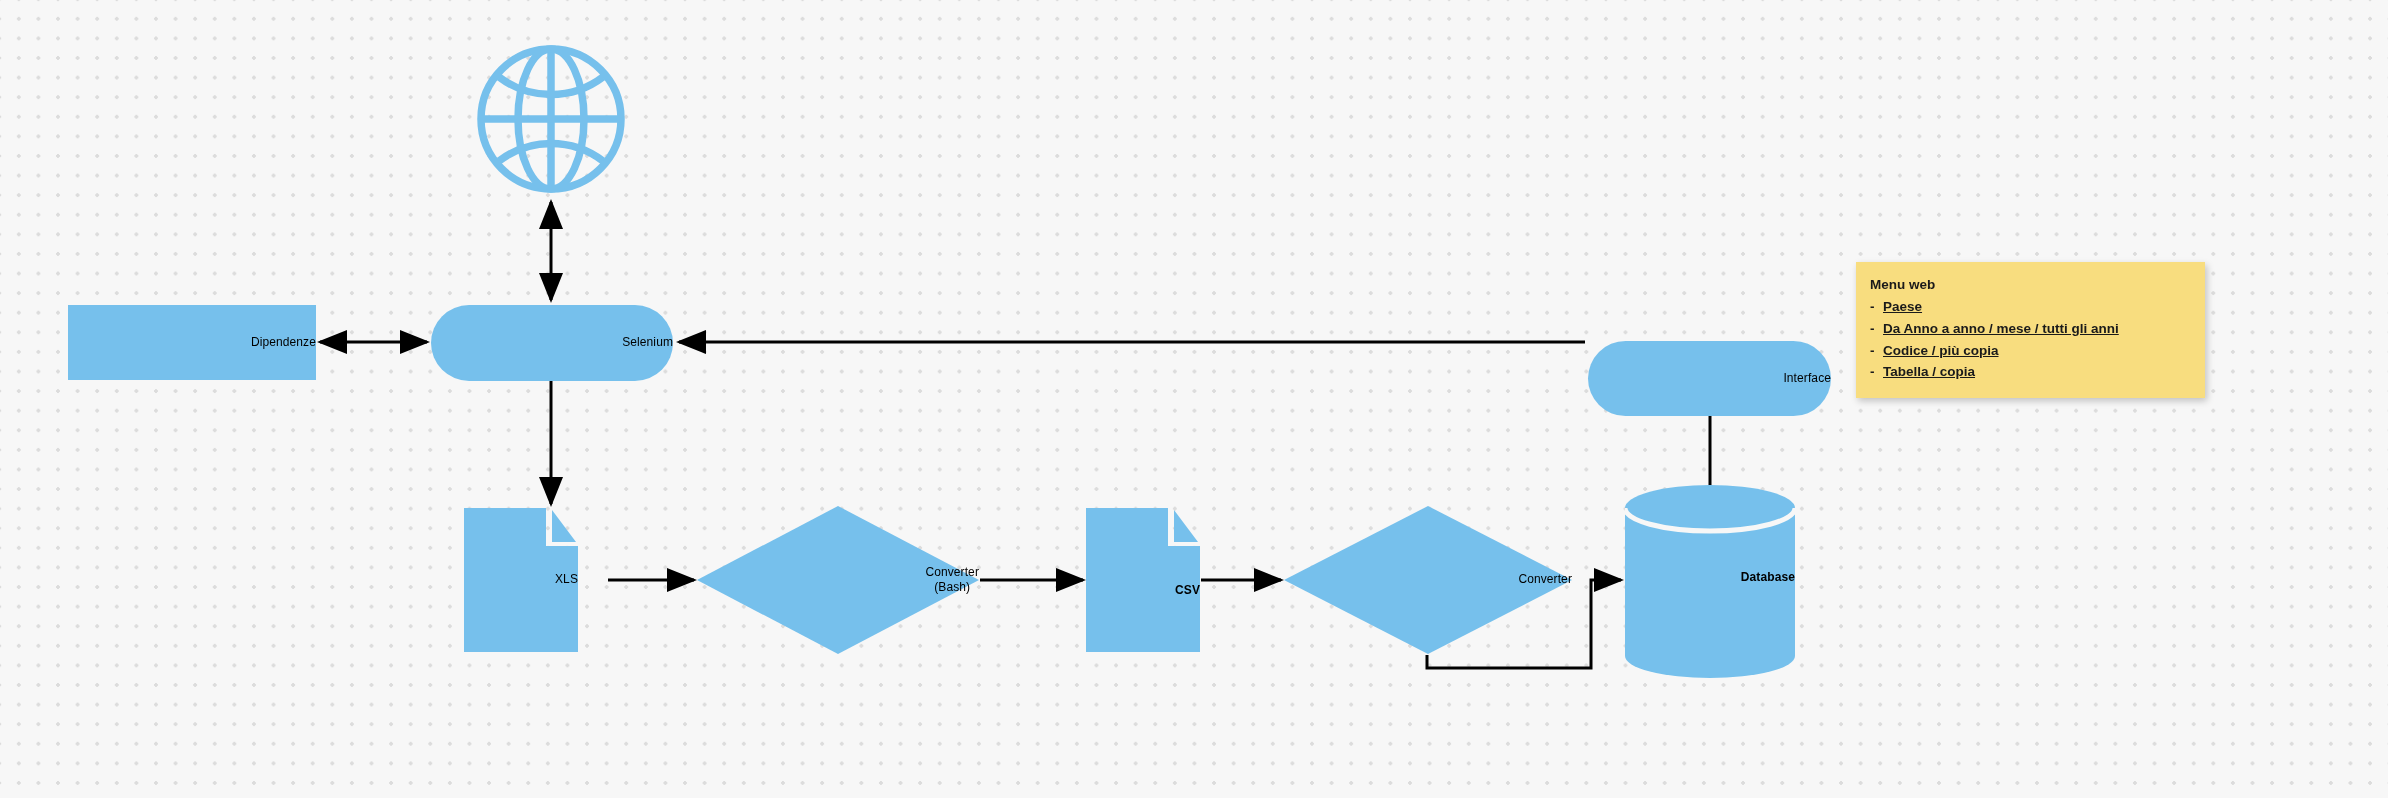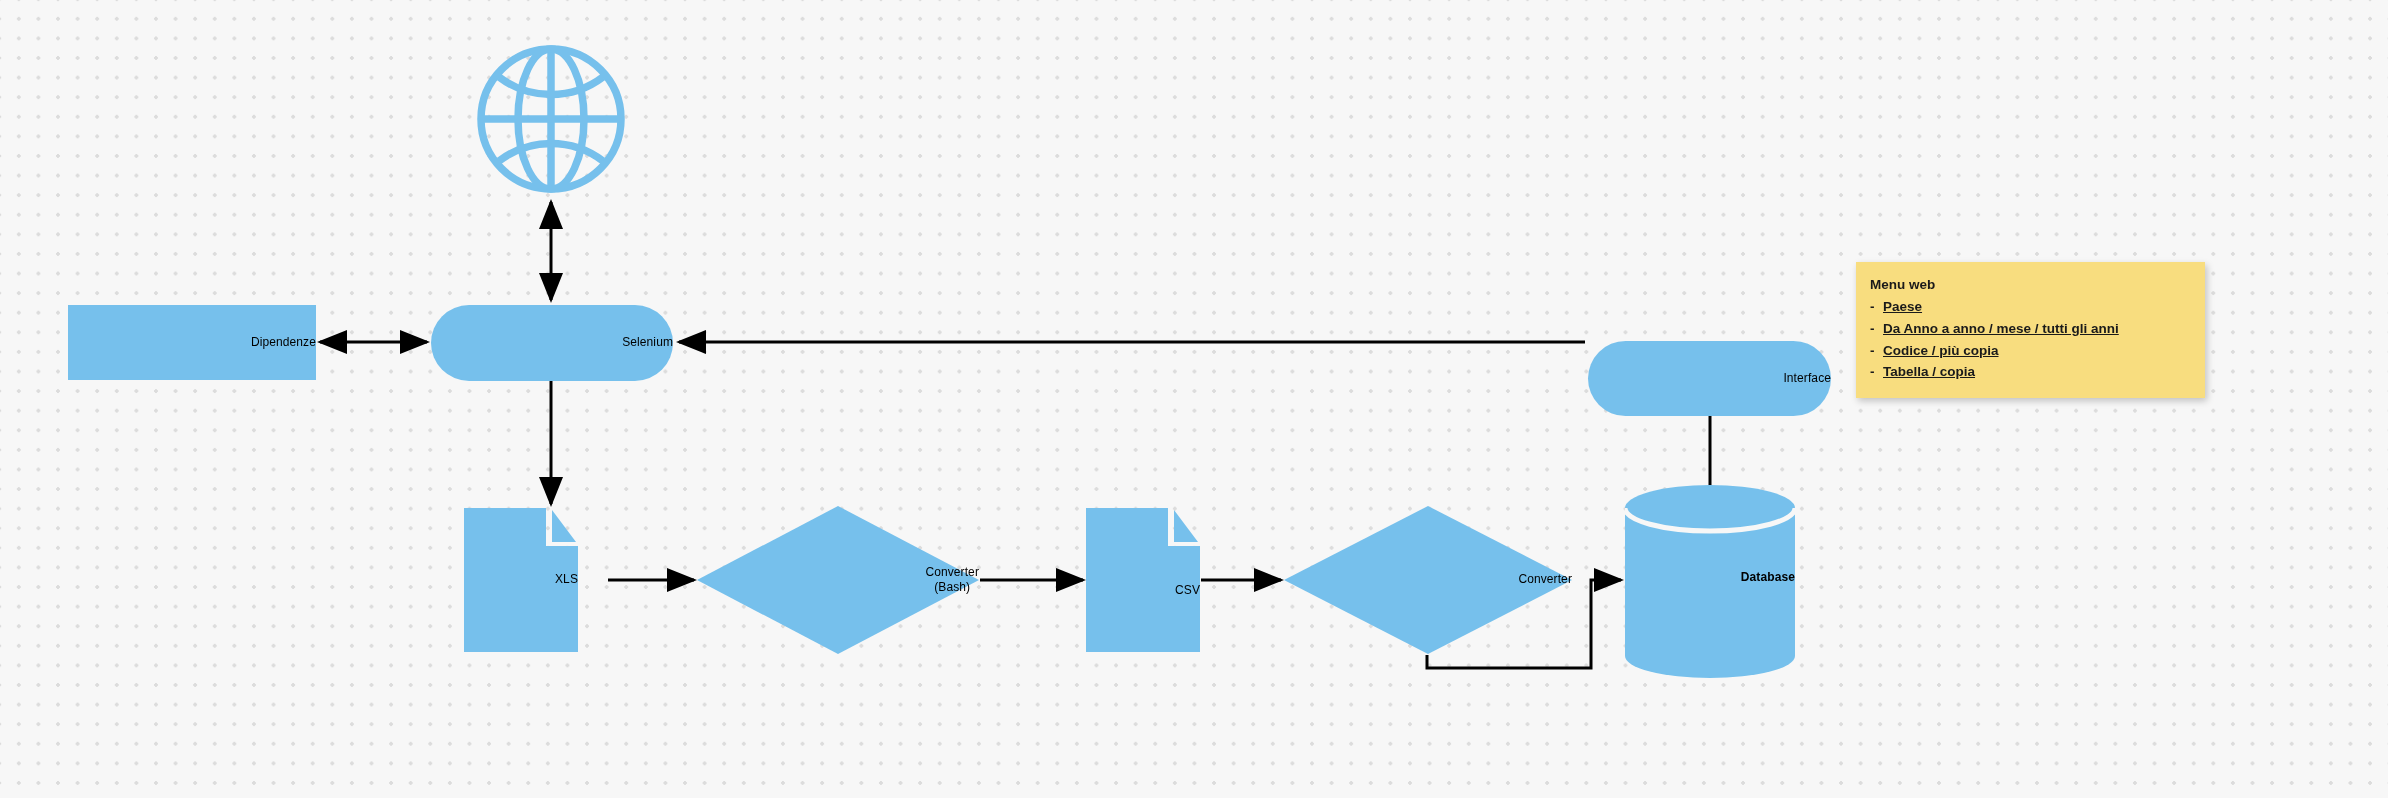--- a/index.html
+++ b/index.html
@@ -172,21 +172,21 @@
   </div>
 
   <div class="node shape-svgwrap" style="left:697px; top:506px; width:282px; height:148px;">
     <svg width="282" height="148" viewBox="0 0 282 148">
       <polygon points="141,0 282,74 141,148 0,74" fill="#76c0ec"></polygon>
     </svg>
     <span class="label">Converter
 (Bash)</span>
   </div>
 
-  <div class="node shape-svgwrap" style="left:1086px; top:508px; width:114px; height:166px;">
+  <div class="node shape-svgwrap" style="left:1086px; top:508px; width:114px; height:166px;font-weight:bold;">
     <svg width="114" height="144" viewBox="0 0 114 144">
       <path d="M0,0 L82,0 L82,38 L114,38 L114,144 L0,144 Z" fill="#76c0ec"></path>
       <path d="M88,2 L112,34 L88,34 Z" fill="#76c0ec"></path>
     </svg>
     <span class="label">CSV</span>
   </div>
 
   <div class="node shape-svgwrap" style="left:1284px; top:506px; width:288px; height:148px;">
     <svg width="288" height="148" viewBox="0 0 288 148">
       <polygon points="144,0 288,74 144,148 0,74" fill="#76c0ec"></polygon>

